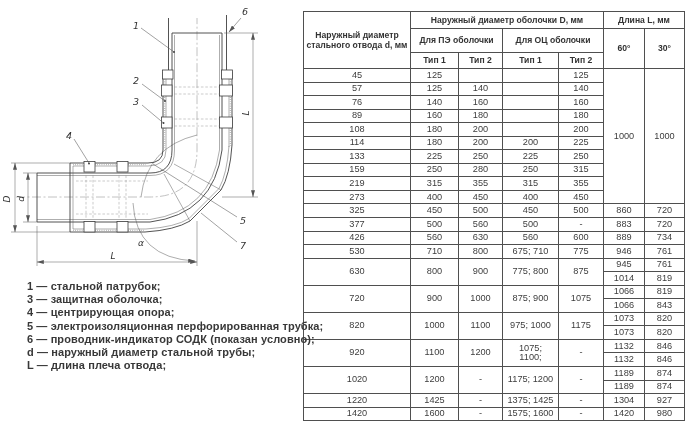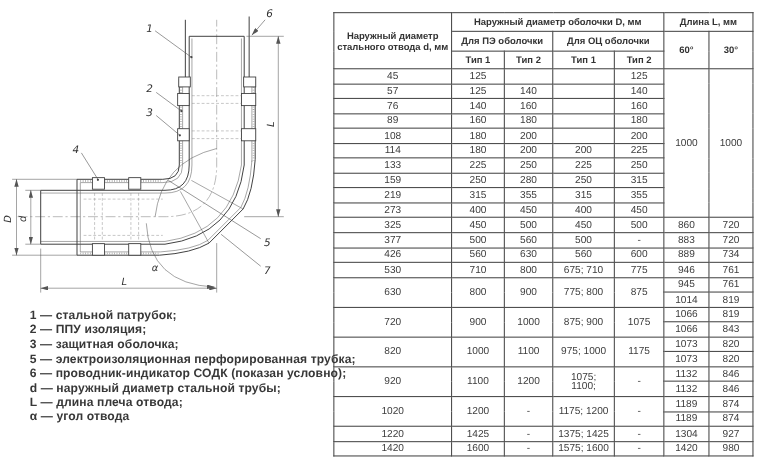--- a/index.html
+++ b/index.html
@@ -10,21 +10,21 @@
   .legend{margin:4px 0 0 27px;color:#383838;font-size:11px;font-weight:600;line-height:13.2px;
           letter-spacing:.1px;white-space:nowrap;}
   
   .right{flex:none;width:398px;padding-top:11px;box-sizing:border-box;}
   table{border-collapse:collapse;table-layout:fixed;margin-left:1px;color:#3d3d3d;
         border:1.5px solid #474747;}
   th,td{border:1px solid #4f4f4f;text-align:center;vertical-align:middle;
         white-space:pre-line;overflow:hidden;padding:0 1px;}
   th{font-size:8.6px;font-weight:bold;line-height:1.18;color:#333;}
   td{font-size:9.2px;height:12.55px;line-height:1.02;}
-  tr.h1{height:17px} tr.h2{height:18px} tr.h3{height:16px}
+  tr.h1{height:17px} tr.h2{height:24px} tr.h3{height:16px}
   
   .cl{stroke:#8f8f8f;stroke-width:.55;fill:none;stroke-dasharray:9 2.5 2 2.5;}
   .p {stroke:#3f3f3f;stroke-width:.9;fill:none;}
   .pt{stroke:#5d5d5d;stroke-width:.5;fill:none;}
   .hid{stroke:#8d8d8d;stroke-width:.45;fill:none;stroke-dasharray:2.6 1.8;}
   .tex{stroke:#a8a8a8;stroke-width:1.7;fill:none;stroke-dasharray:.7 1.5;}
   .ld{stroke:#555;stroke-width:.55;fill:none;}
   .ext{stroke:#5a5a5a;stroke-width:.5;fill:none;}
   .cp{fill:#fff;stroke:#3f3f3f;stroke-width:.8;}
   .ct{font:italic 9.5px "DejaVu Sans", sans-serif;fill:#333;}
@@ -156,27 +156,26 @@
       <path class="ext" d="M222,197 H258"></path>
       <path class="ext" d="M253,33 V197" marker-start="url(#arr)" marker-end="url(#arr)"></path>
       <text class="dl" transform="rotate(-90 249 113)" x="249" y="113" text-anchor="middle">L</text>
 
       <path class="ext" d="M133,203 Q136,258 195,261" marker-end="url(#arr)"></path>
       <text class="dl" x="141" y="246" text-anchor="middle">α</text>
     </svg>
 
     <div class="legend" id="legend">
         <div>1 — стальной патрубок;</div>
-        <div>2 — ППУ изоляция;</div>
         <div>3 — защитная оболочка;</div>
+        <div>4 — центрирующая опора;</div>
         <div>5 — электроизоляционная перфорированная трубка;</div>
         <div>6 — проводник-индикатор СОДК (показан условно);</div>
         <div>d — наружный диаметр стальной трубы;</div>
         <div>L — длина плеча отвода;</div>
-        <div>α — угол отвода</div>
       </div>
   </div>
 
   <div class="right">
     <table id="spec-table">
       <colgroup id="cols">
           <col style="width: 107px;">
           <col style="width: 48px;">
           <col style="width: 44px;">
           <col style="width: 56px;">

